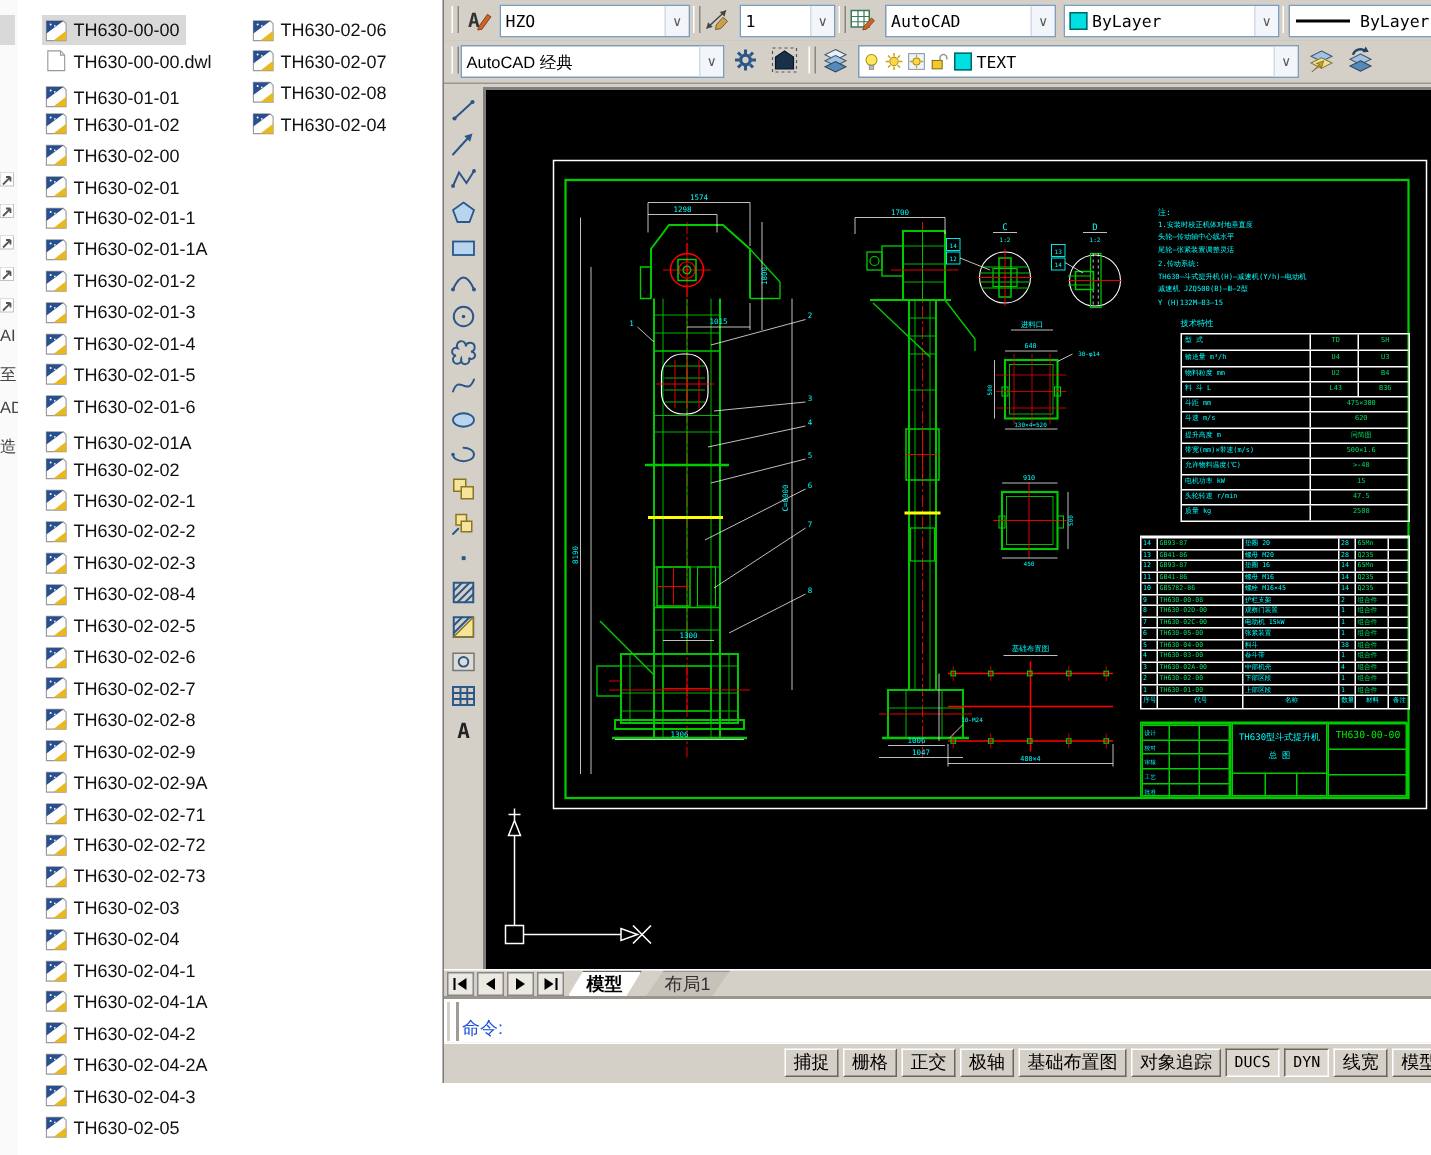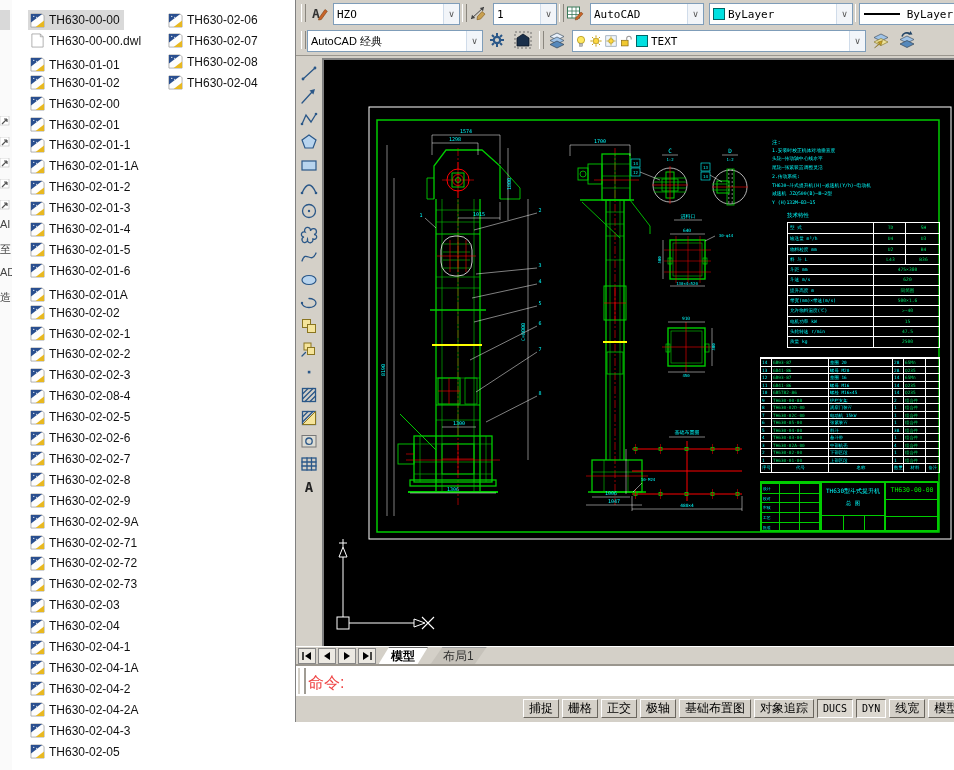--- a/index.html
+++ b/index.html
@@ -73,21 +73,21 @@
   #tabbar{left:0;top:646px;width:659px;height:18px;background:#d4d0c8;border-top:1px solid #fff;display:flex;align-items:center;}
   .navbtn{width:16px;height:14px;background:#ece9e2;border:1px solid #888;margin-left:2px;display:flex;
           align-items:center;justify-content:center;}
   .navbtn svg{width:10px;height:8px;}
   .sheet-tab{height:16px;padding:0 12px;font-size:12px;display:flex;align-items:center;margin-left:2px;
              clip-path:polygon(22% 0,100% 0,78% 100%,0 100%);}
   .sheet-tab.active{background:#ffffff;font-weight:bold;border:1px solid #666;}
   .sheet-tab.inactive{background:#c6c2ba;color:#333;border:1px solid #999;}
   #cmdwin{left:0;top:664px;width:659px;height:31px;background:#fff;border-top:2px solid #9a968e;}
   #cmd-grip{position:absolute;left:2px;top:2px;width:4px;height:26px;border-left:2px solid #d4d0c8;border-right:2px solid #a09c94;}
-  #cmd-prompt{position:absolute;left:12px;bottom:3px;font-size:16px;color:#ef4444;}
+  #cmd-prompt{position:absolute;left:12px;bottom:3px;font-size:12px;color:#1d4ed8;}
   #statusbar{left:0;top:695px;width:659px;height:26px;background:#d4d0c8;border-top:1px solid #fff;}
   #coords{position:absolute;left:5px;top:3px;width:214px;height:17px;background:#d4d0c8;
           border:1px solid;border-color:#808080 #fff #fff #808080;font-family:"DejaVu Sans Mono",monospace;
           font-size:11px;display:flex;align-items:center;padding-left:4px;color:#000;}
   #stbtns{position:absolute;left:227px;top:3px;display:flex;gap:3px;}
   .stbtn{height:17px;padding:0 5px;font-size:12px;display:flex;align-items:center;background:#d4d0c8;
          border:1px solid;border-color:#fff #6a665e #6a665e #fff;color:#000;white-space:nowrap;}
   .stbtn.pressed{border-color:#6a665e #fff #fff #6a665e;background:#dcd8d0;}
   .stbtn.ducs-dyn{font-family:"DejaVu Sans Mono",monospace;font-size:10px;}
   #below-acad{left:295px;top:722px;width:659px;height:48px;background:#ffffff;}

